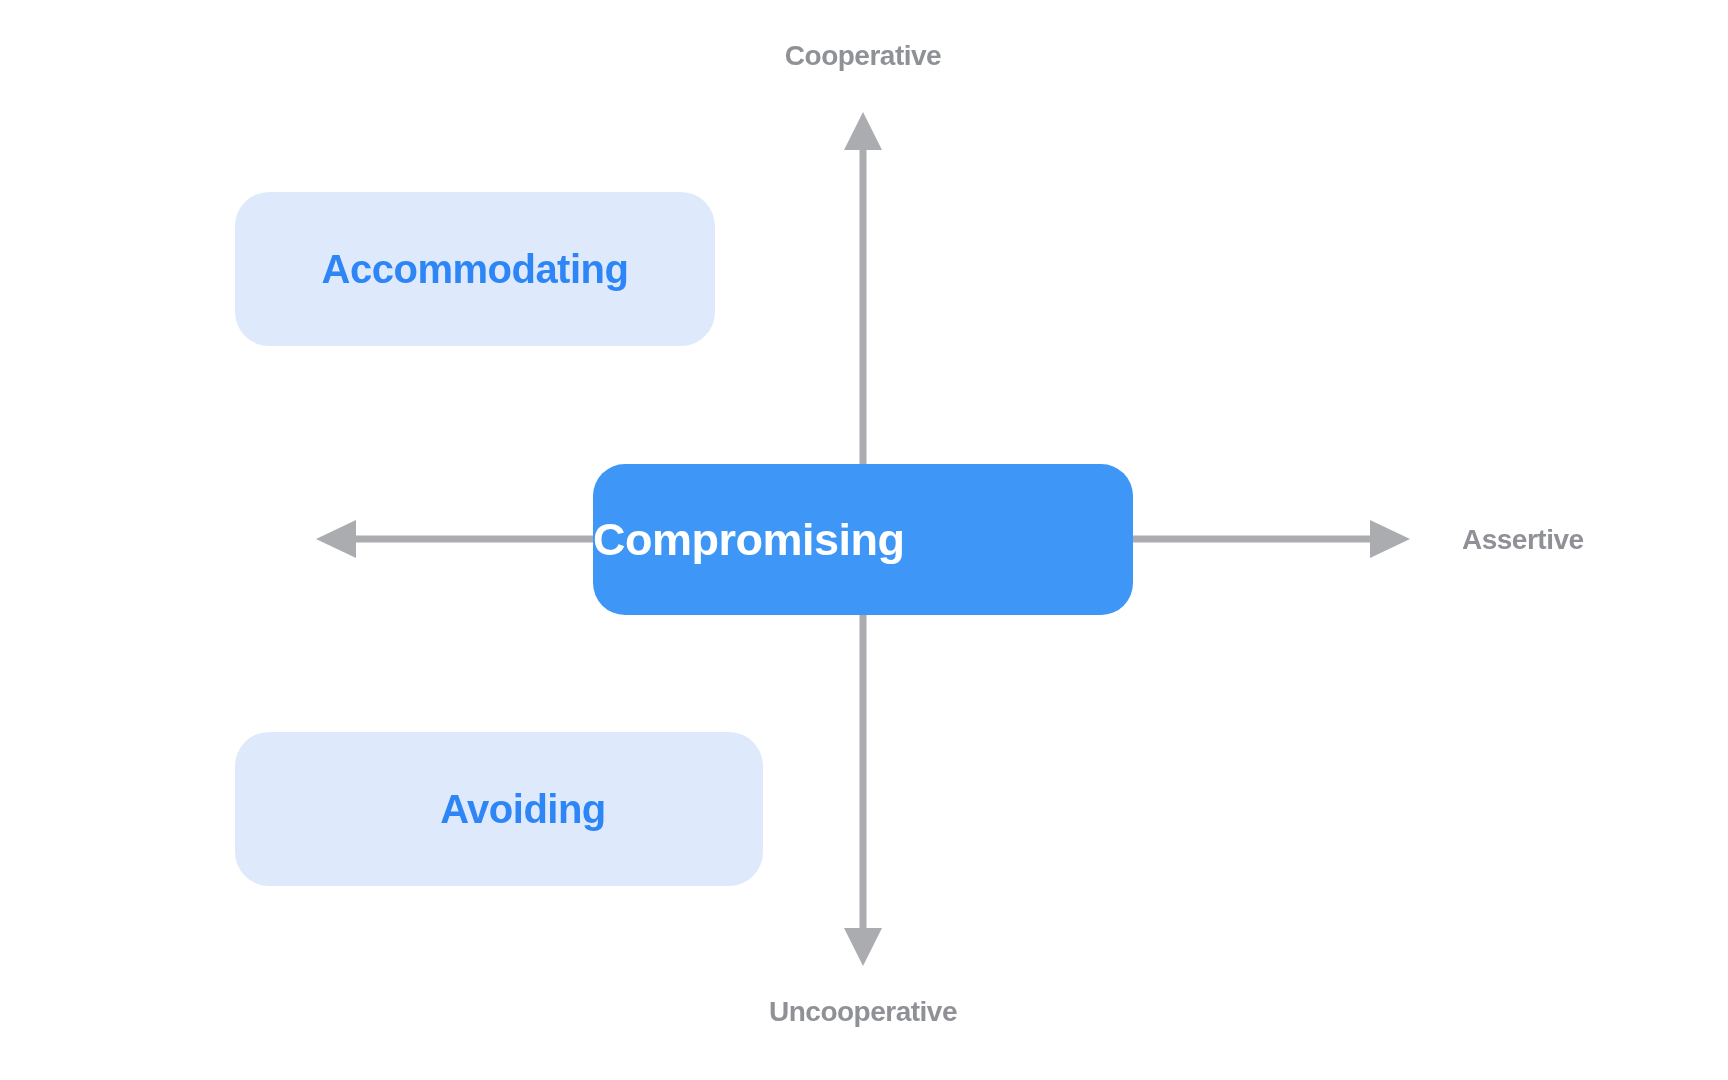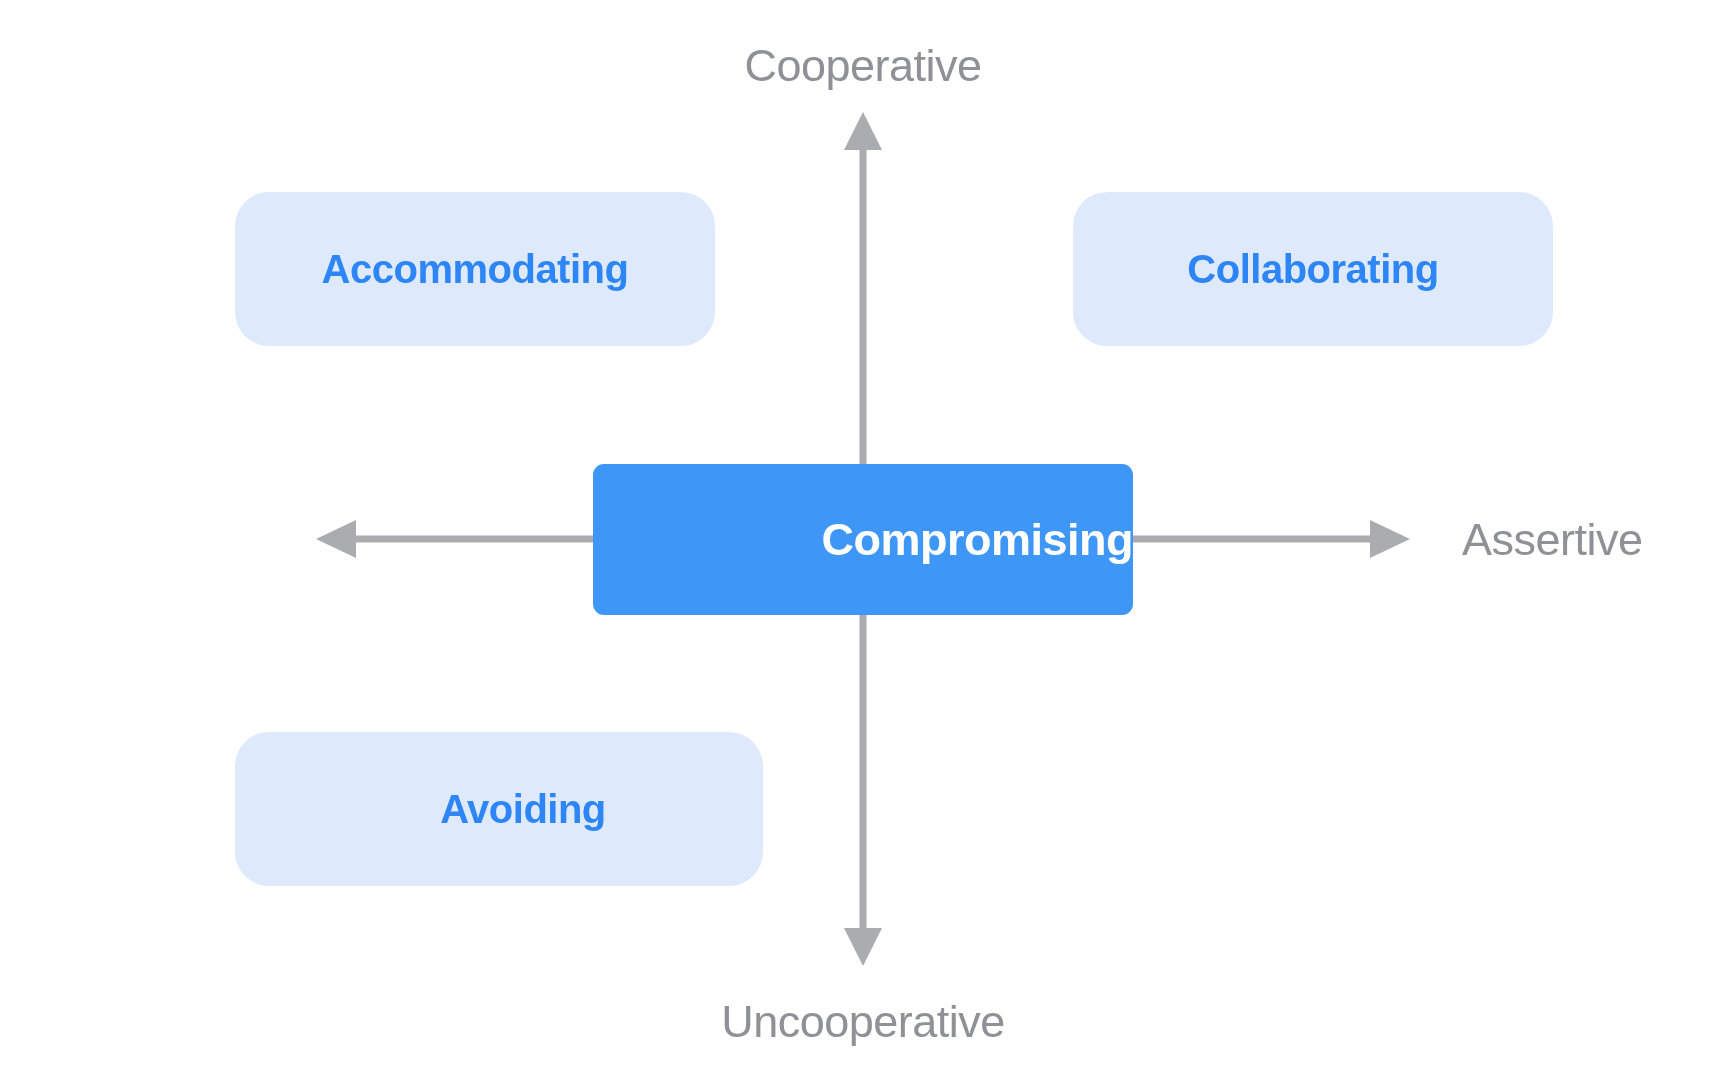--- a/index.html
+++ b/index.html
@@ -20,21 +20,21 @@
     overflow:hidden;
   }
   .axes-svg{
     position:absolute;left:0;top:0;width:1728px;height:1080px;
   }
   .axes-svg line{stroke:var(--axis-arrow);stroke-width:7;}
   .axes-svg polygon{fill:var(--axis-arrow);}
   .axis-label{
     position:absolute;
     color:var(--axis-label);
-    font-size:45px;font-weight:400;
+    font-size:28px;font-weight:700;
     letter-spacing:-0.5px;
     white-space:nowrap;
   }
   .axis-label.top{left:863px;top:40px;transform:translateX(-50%);}
   .axis-label.bottom{left:863px;top:996px;transform:translateX(-50%);}
   .axis-label.left{left:58px;top:539px;transform:translateY(-50%);}
   .axis-label.right{left:1462px;top:540px;transform:translateY(-50%);}
   .quadrant{
     position:absolute;
     width:480px;height:154px;
@@ -50,22 +50,22 @@
   }
   .quadrant.tl{left:205px;top:192px;}
   .quadrant.tr{left:1043px;top:192px;}
   .quadrant.bl{left:205px;top:732px;padding-left:48px;}
   .quadrant.br{left:1043px;top:732px;}
   .center-box{
     position:absolute;
     left:593px;top:464px;
     width:540px;height:151px;
     background:var(--center-fill);
-    border-radius:11px;
-    display:flex;align-items:center;justify-content:flex-end;
+    border-radius:32px;
+    display:flex;align-items:center;justify-content:flex-start;
   }
   .center-box .c-label{
     color:var(--center-text);
     font-size:45px;font-weight:700;
     letter-spacing:-0.5px;
     white-space:nowrap;
   }
 </style>
 </head>
 <body>
@@ -95,23 +95,20 @@
 
   <div class="axis-label bottom">Uncooperative</div>
 
 
   <div class="axis-label right">Assertive</div>
 
   <div class="quadrant tl">
     <span class="q-label">Accommodating</span>
   </div>
 
-  <div class="quadrant tr">
-    <span class="q-label">Collaborating</span>
-  </div>
 
   <div class="quadrant bl">
     <span class="q-label">Avoiding</span>
   </div>
 
 
   <div class="center-box">
     <span class="c-label">Compromising</span>
   </div>
 

